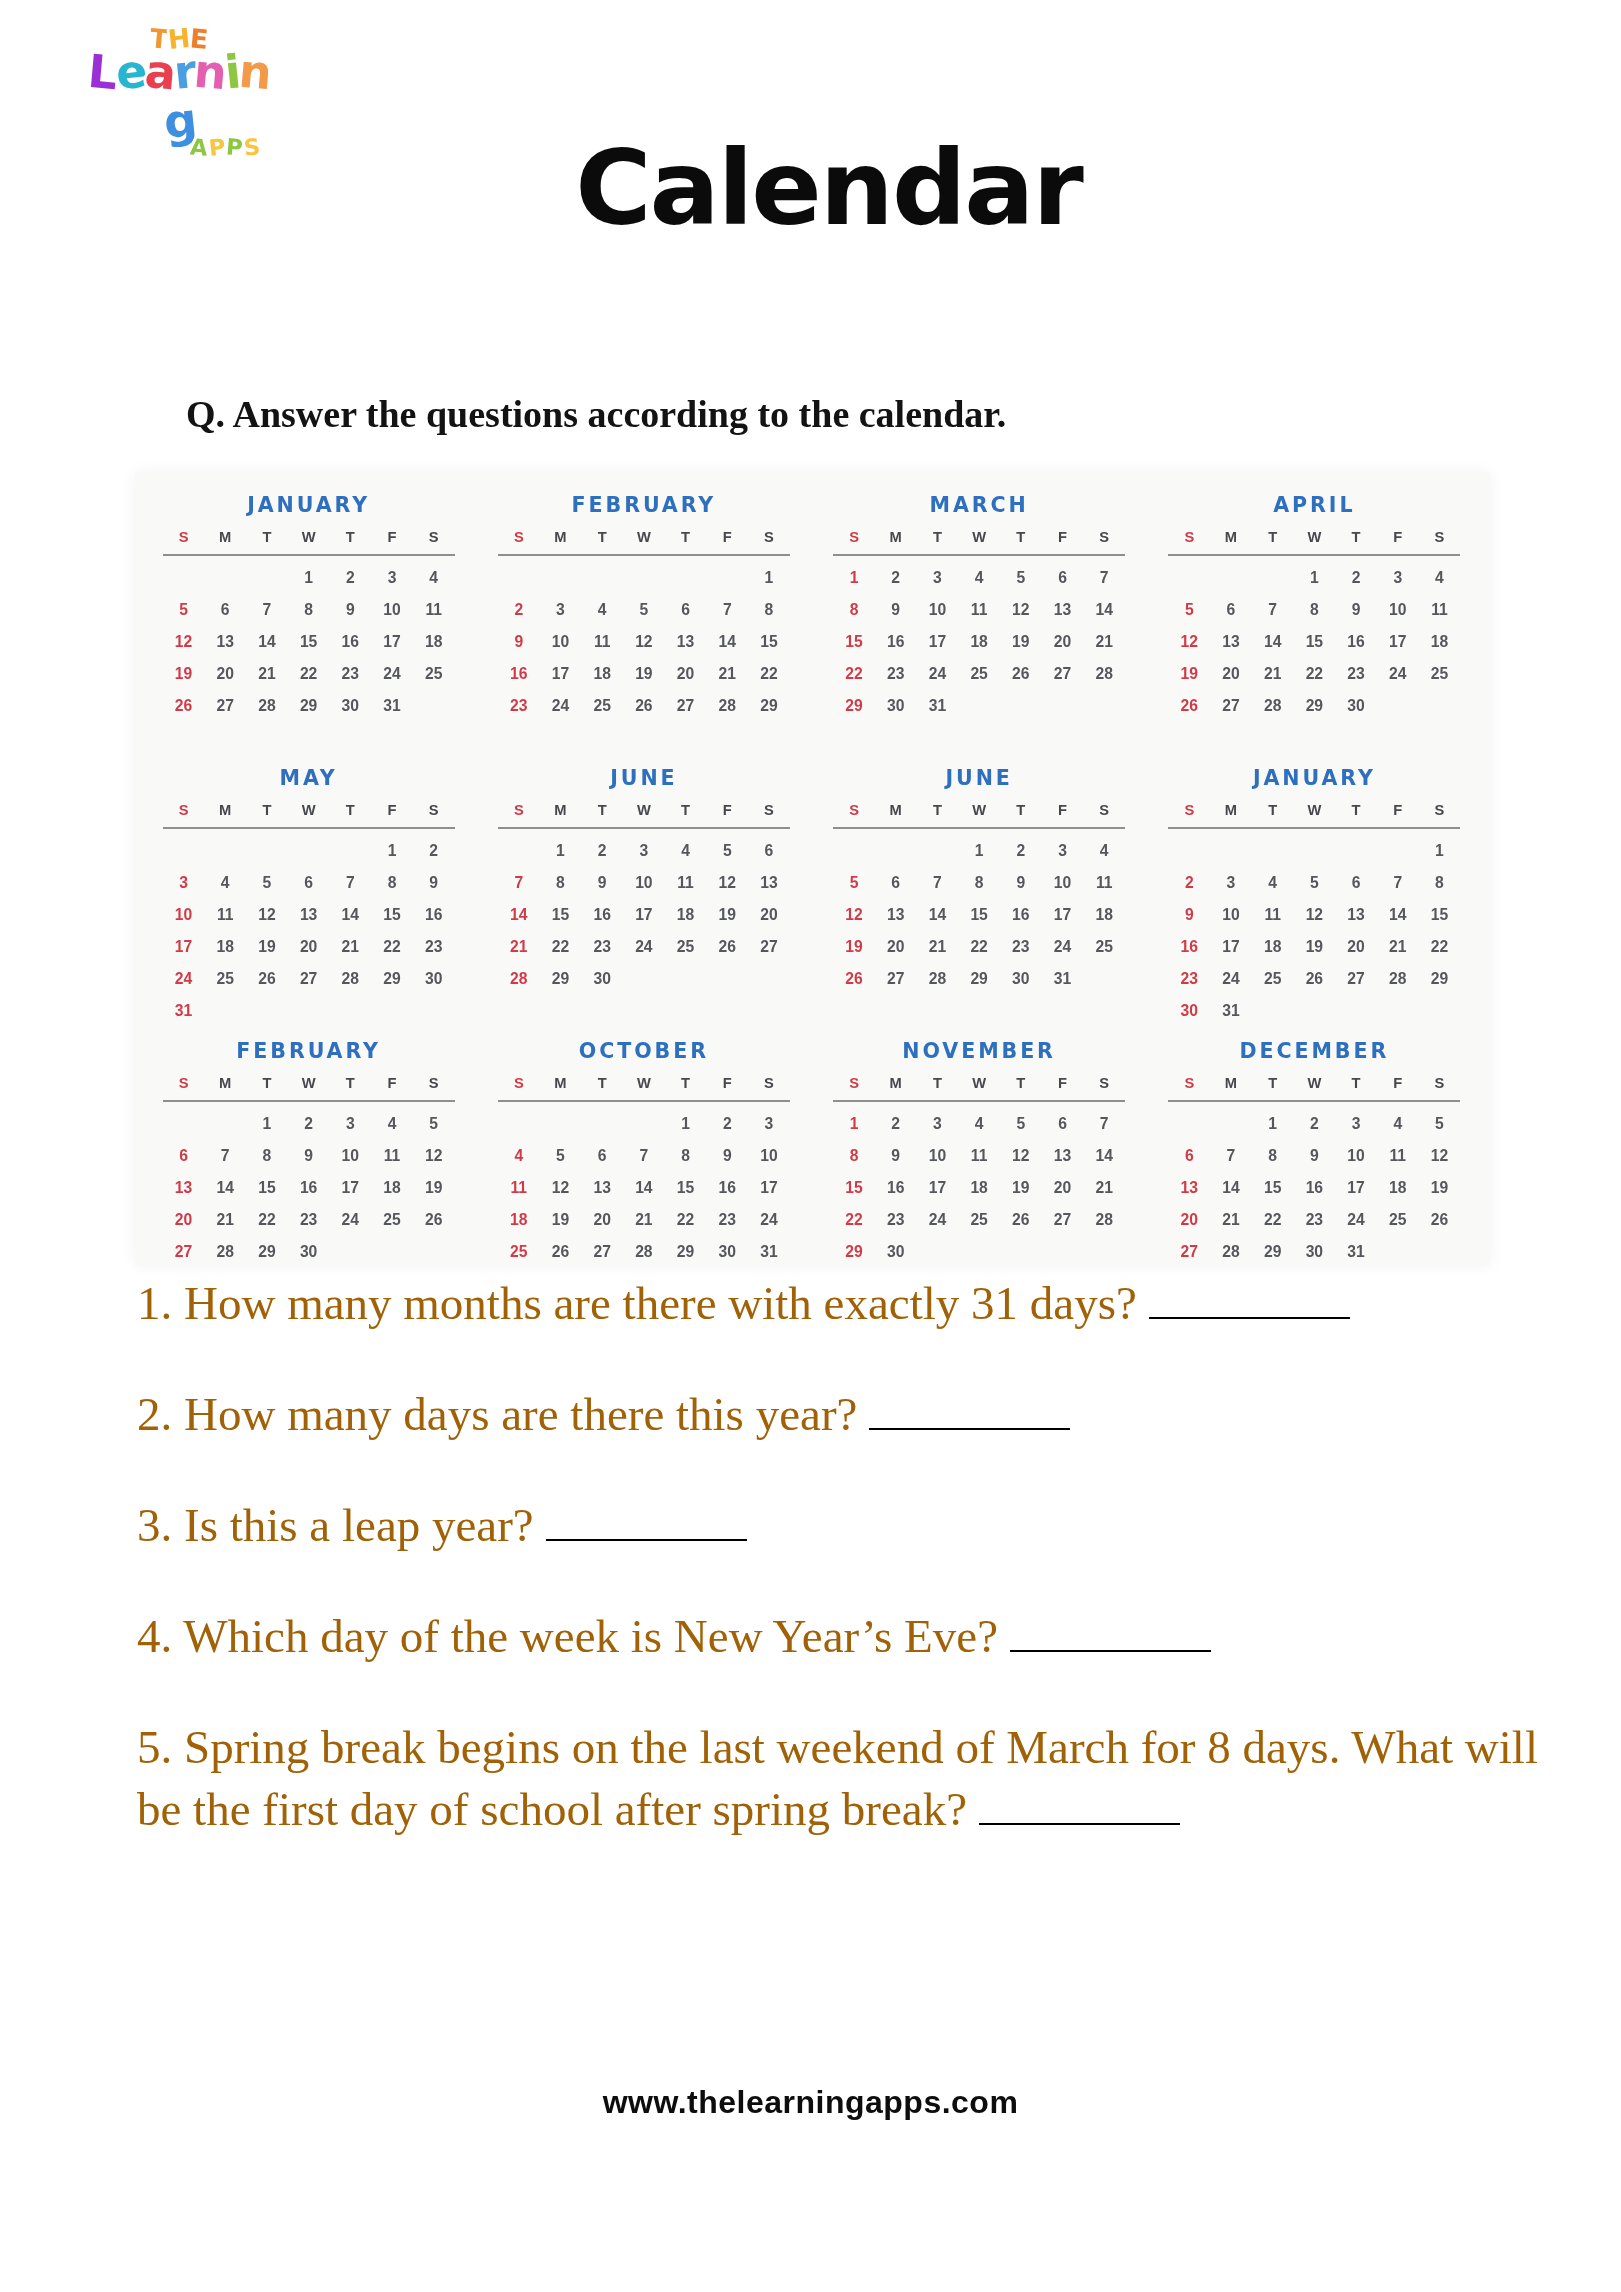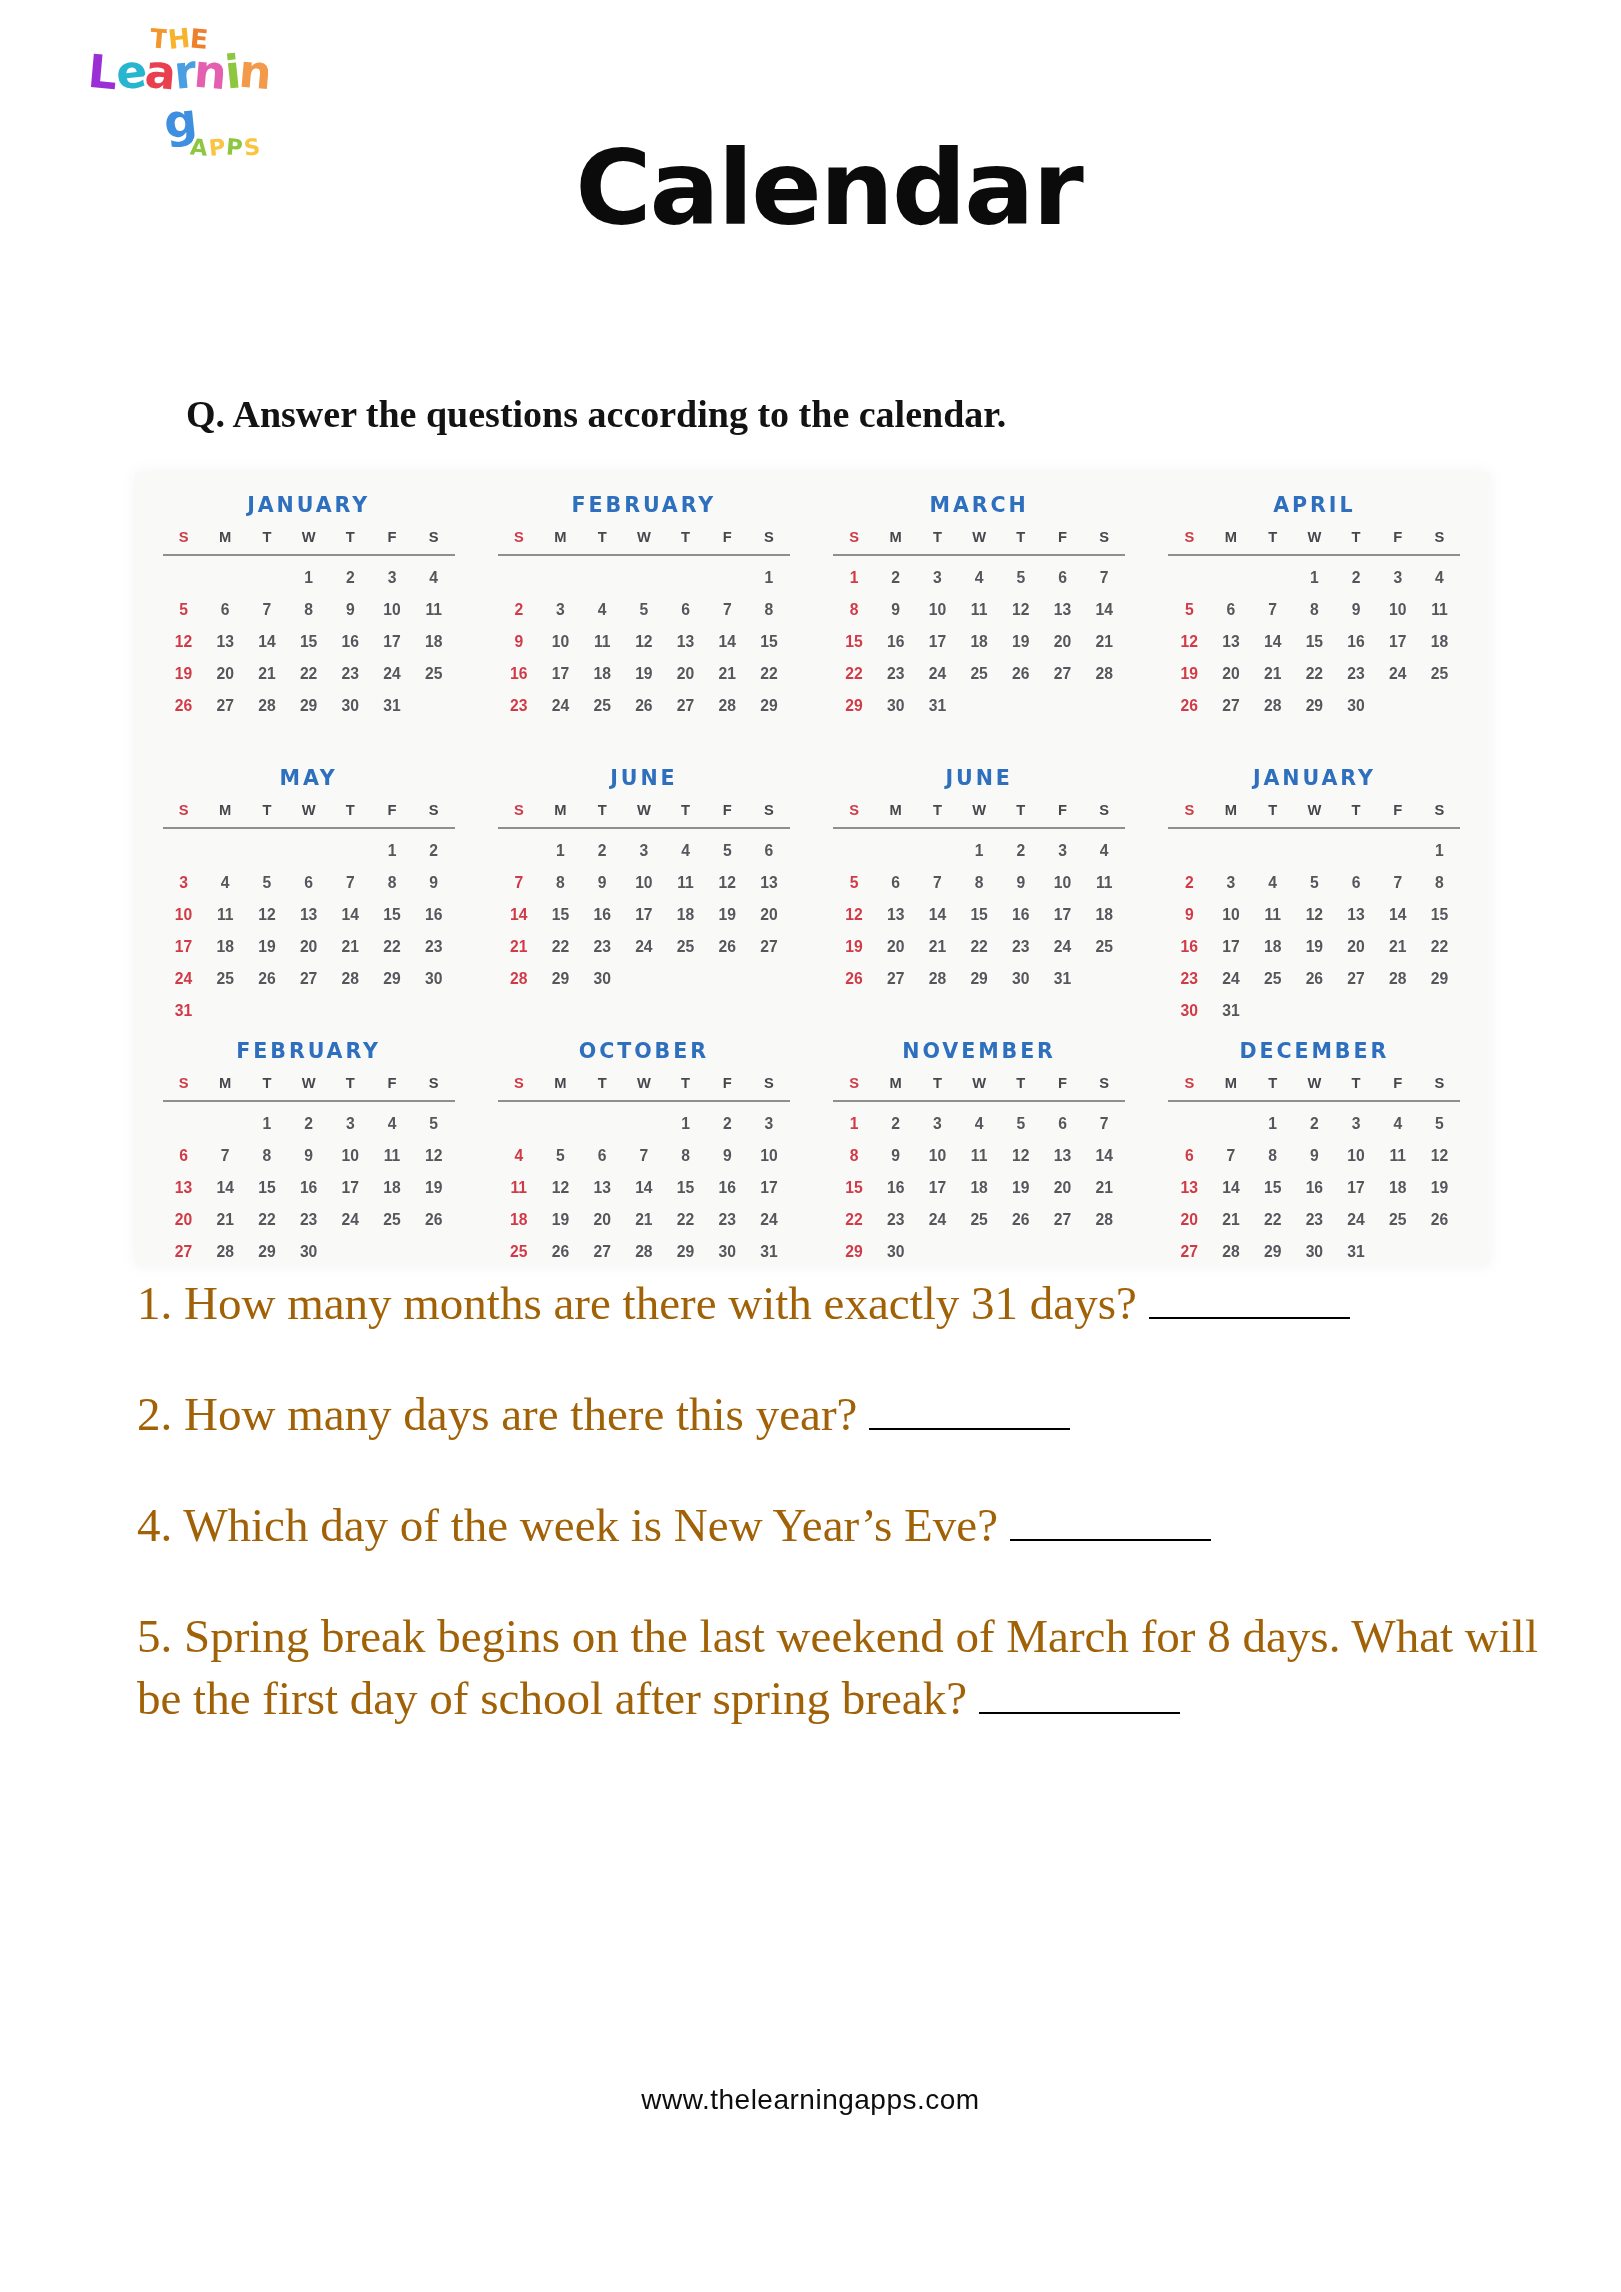--- a/index.html
+++ b/index.html
@@ -55,21 +55,21 @@
     font-family:"Liberation Serif", serif; font-size:47px; color:#a16207;
     line-height:1.32; margin-bottom:49px;
   }
   .blank{
     display:inline-block; width:201px; height:11.8px; margin-left:11.8px;
     border-bottom:2.9px solid #000;
   }
   
   .site-footer{
     position:absolute; top:2084px; left:0; width:100%; text-align:center;
-    font-size:28px; font-weight:400; color:#0d0d0d; letter-spacing:0.5px;
+    font-size:32px; font-weight:700; color:#0d0d0d; letter-spacing:0.5px;
   }
 </style>
 </head>
 <body>
 
 <div class="logo">
   <div class="logo-the" id="logo-the"><span style="color: rgb(242, 150, 46); transform: rotate(5deg);">T</span><span style="color: rgb(247, 179, 43); transform: rotate(-6deg);">H</span><span style="color: rgb(238, 127, 45); transform: rotate(5deg);">E</span></div>
   <div class="logo-learning" id="logo-learning"><span style="color: rgb(155, 47, 214); transform: rotate(5deg);">L</span><span style="color: rgb(39, 181, 207); transform: rotate(-6deg);">e</span><span style="color: rgb(232, 64, 79); transform: rotate(5deg);">a</span><span style="color: rgb(74, 159, 227); transform: rotate(-6deg);">r</span><span style="color: rgb(228, 95, 176); transform: rotate(5deg);">n</span><span style="color: rgb(141, 198, 63); transform: rotate(-6deg);">i</span><span style="color: rgb(242, 153, 74); transform: rotate(5deg);">n</span><span style="color: rgb(63, 143, 224); transform: rotate(-6deg);">g</span></div>
   <div class="logo-apps" id="logo-apps"><span style="color: rgb(141, 198, 63); transform: rotate(5deg);">A</span><span style="color: rgb(249, 196, 64); transform: rotate(-6deg);">P</span><span style="color: rgb(141, 198, 63); transform: rotate(5deg);">P</span><span style="color: rgb(249, 196, 64); transform: rotate(-6deg);">S</span></div>
 </div>
@@ -792,18 +792,19 @@
         <span>31</span>
         <span></span>
         <span></span>
       </div>
     </div>
   </div>
 
 <div class="questions">
   <div class="q"><span>1. How many months are there with exactly 31 days?</span><span class="blank"></span></div>
   <div class="q"><span>2. How many days are there this year?</span><span class="blank"></span></div>
+  <div class="q"><span>3. Is this a leap year?</span><span class="blank"></span></div>
   <div class="q"><span>4. Which day of the week is New Year’s Eve?</span><span class="blank"></span></div>
   <div class="q"><span>5. Spring break begins on the last weekend of March for 8 days. What will be the first day of school after spring break?</span><span class="blank"></span></div>
 </div>
 
 <div class="site-footer">www.thelearningapps.com</div>
 
 
 </body></html>

